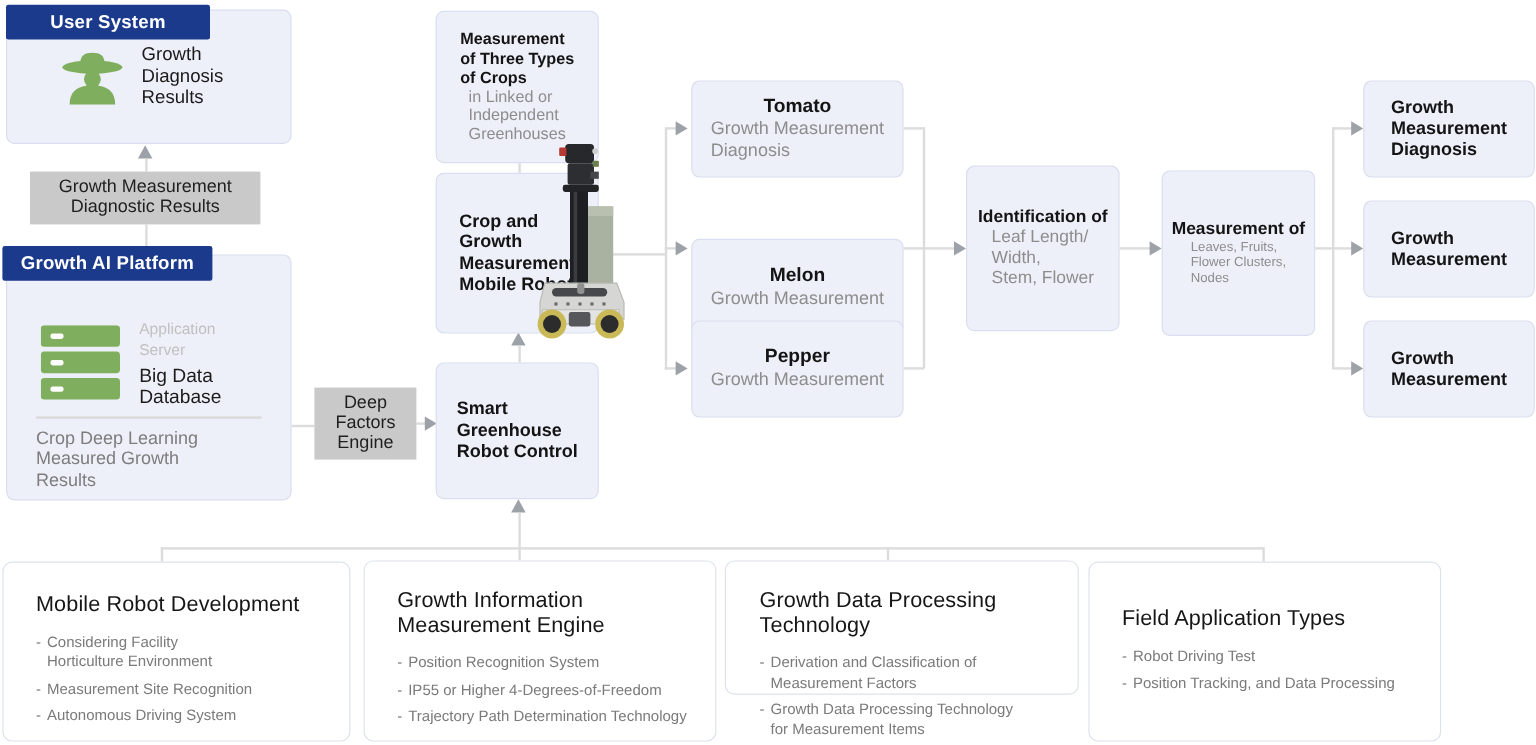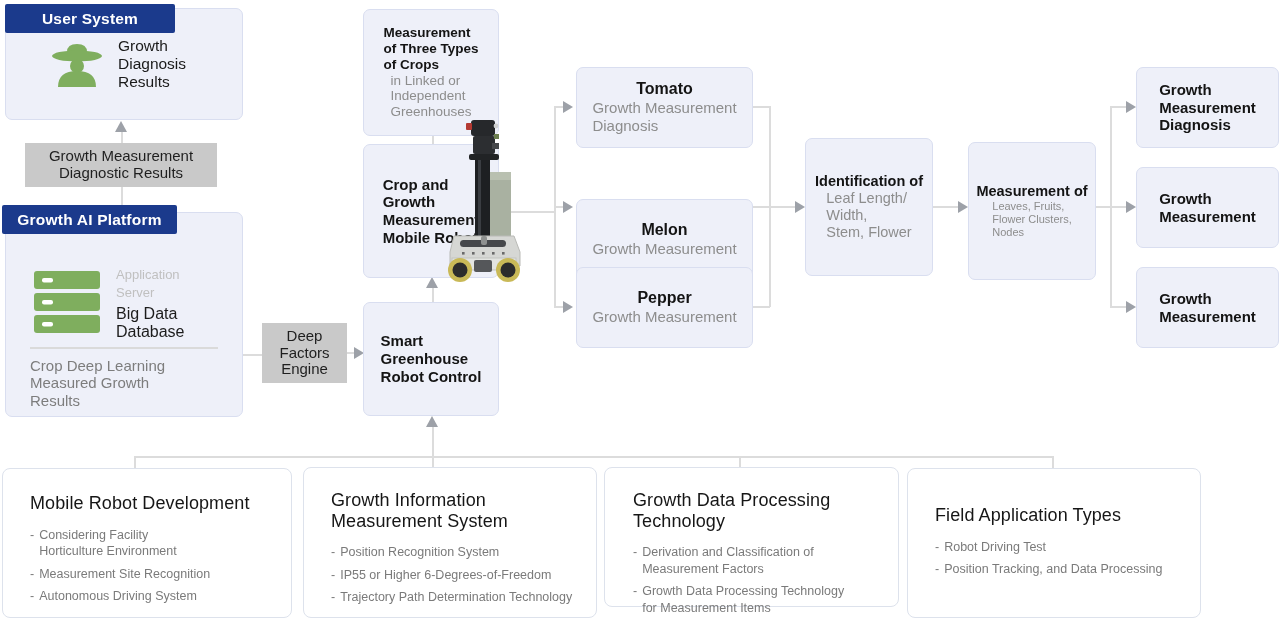--- a/index.html
+++ b/index.html
@@ -273,38 +273,38 @@
         </div>
       <div class="bullet">
           <span class="dash">-</span>
           <span class="ml">Autonomous Driving System</span>
         </div>
     </div>
   </div>
 
   <div class="bbox" style="left:303px;top:467px;width:294px;height:151px;">
     <div class="btitle ml">Growth Information
-Measurement System</div>
+Measurement Engine</div>
     <div class="bullets">
       <div class="bullet">
           <span class="dash">-</span>
           <span class="ml">Position Recognition System</span>
         </div>
       <div class="bullet">
           <span class="dash">-</span>
-          <span class="ml">IP55 or Higher 6-Degrees-of-Freedom</span>
+          <span class="ml">IP55 or Higher 4-Degrees-of-Freedom</span>
         </div>
       <div class="bullet">
           <span class="dash">-</span>
           <span class="ml">Trajectory Path Determination Technology</span>
         </div>
     </div>
   </div>
 
-  <div class="bbox" style="left:604px;top:467px;width:295px;height:140px;padding-left:28px;">
+  <div class="bbox" style="left:604px;top:467px;width:295px;height:112px;padding-left:28px;">
     <div class="btitle ml">Growth Data Processing
 Technology</div>
     <div class="bullets">
       <div class="bullet">
           <span class="dash">-</span>
           <span class="ml">Derivation and Classification of
 Measurement Factors</span>
         </div>
       <div class="bullet">
           <span class="dash">-</span>

